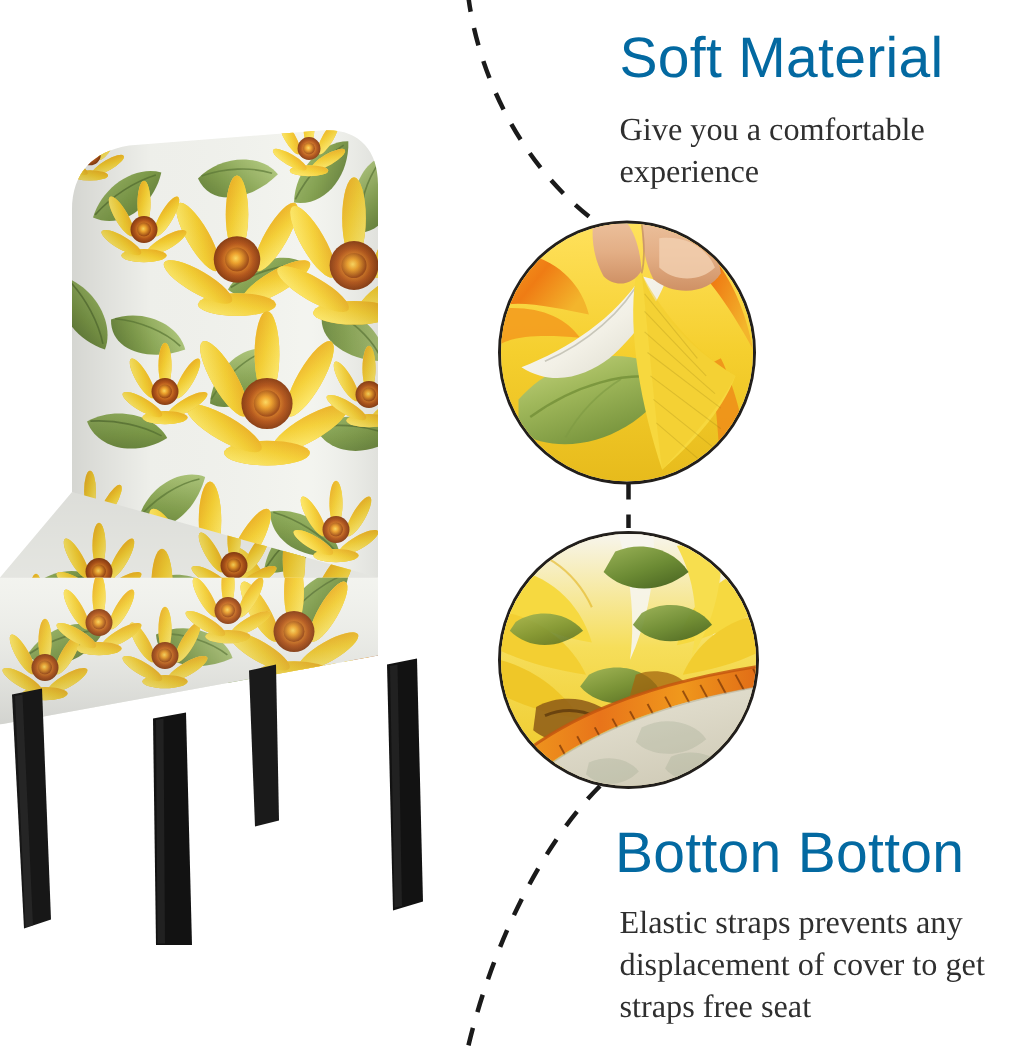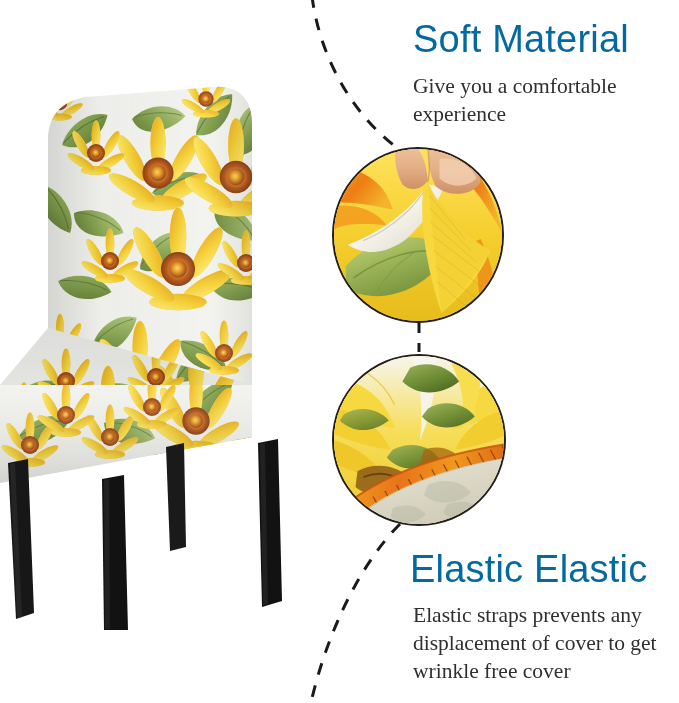--- a/index.html
+++ b/index.html
@@ -404,16 +404,16 @@
         <path d="M116,152 C130,146 146,150 152,160 C138,172 120,170 112,160 Z"></path>
         <path d="M60,156 C74,150 88,154 94,162 C82,174 66,172 58,164 Z"></path>
       </g>
       <path d="M10,176 C44,144 96,118 178,104" stroke="#b8b3a0" stroke-width="1.2" fill="none" opacity="0.6"></path>
     </svg>
   </div>
 
   <div class="heading" id="soft-heading">Soft Material</div>
   <div class="body-text" id="soft-body">Give you a comfortable experience</div>
 
-  <div class="heading" id="elastic-heading">Elastic Elastic</div>
-  <div class="body-text" id="elastic-body">Elastic straps prevents any displacement of cover to get wrinkle free cover</div>
+  <div class="heading" id="elastic-heading">Botton Botton</div>
+  <div class="body-text" id="elastic-body">Elastic straps prevents any displacement of cover to get straps free seat</div>
 
 </div>
 
 </body></html>

